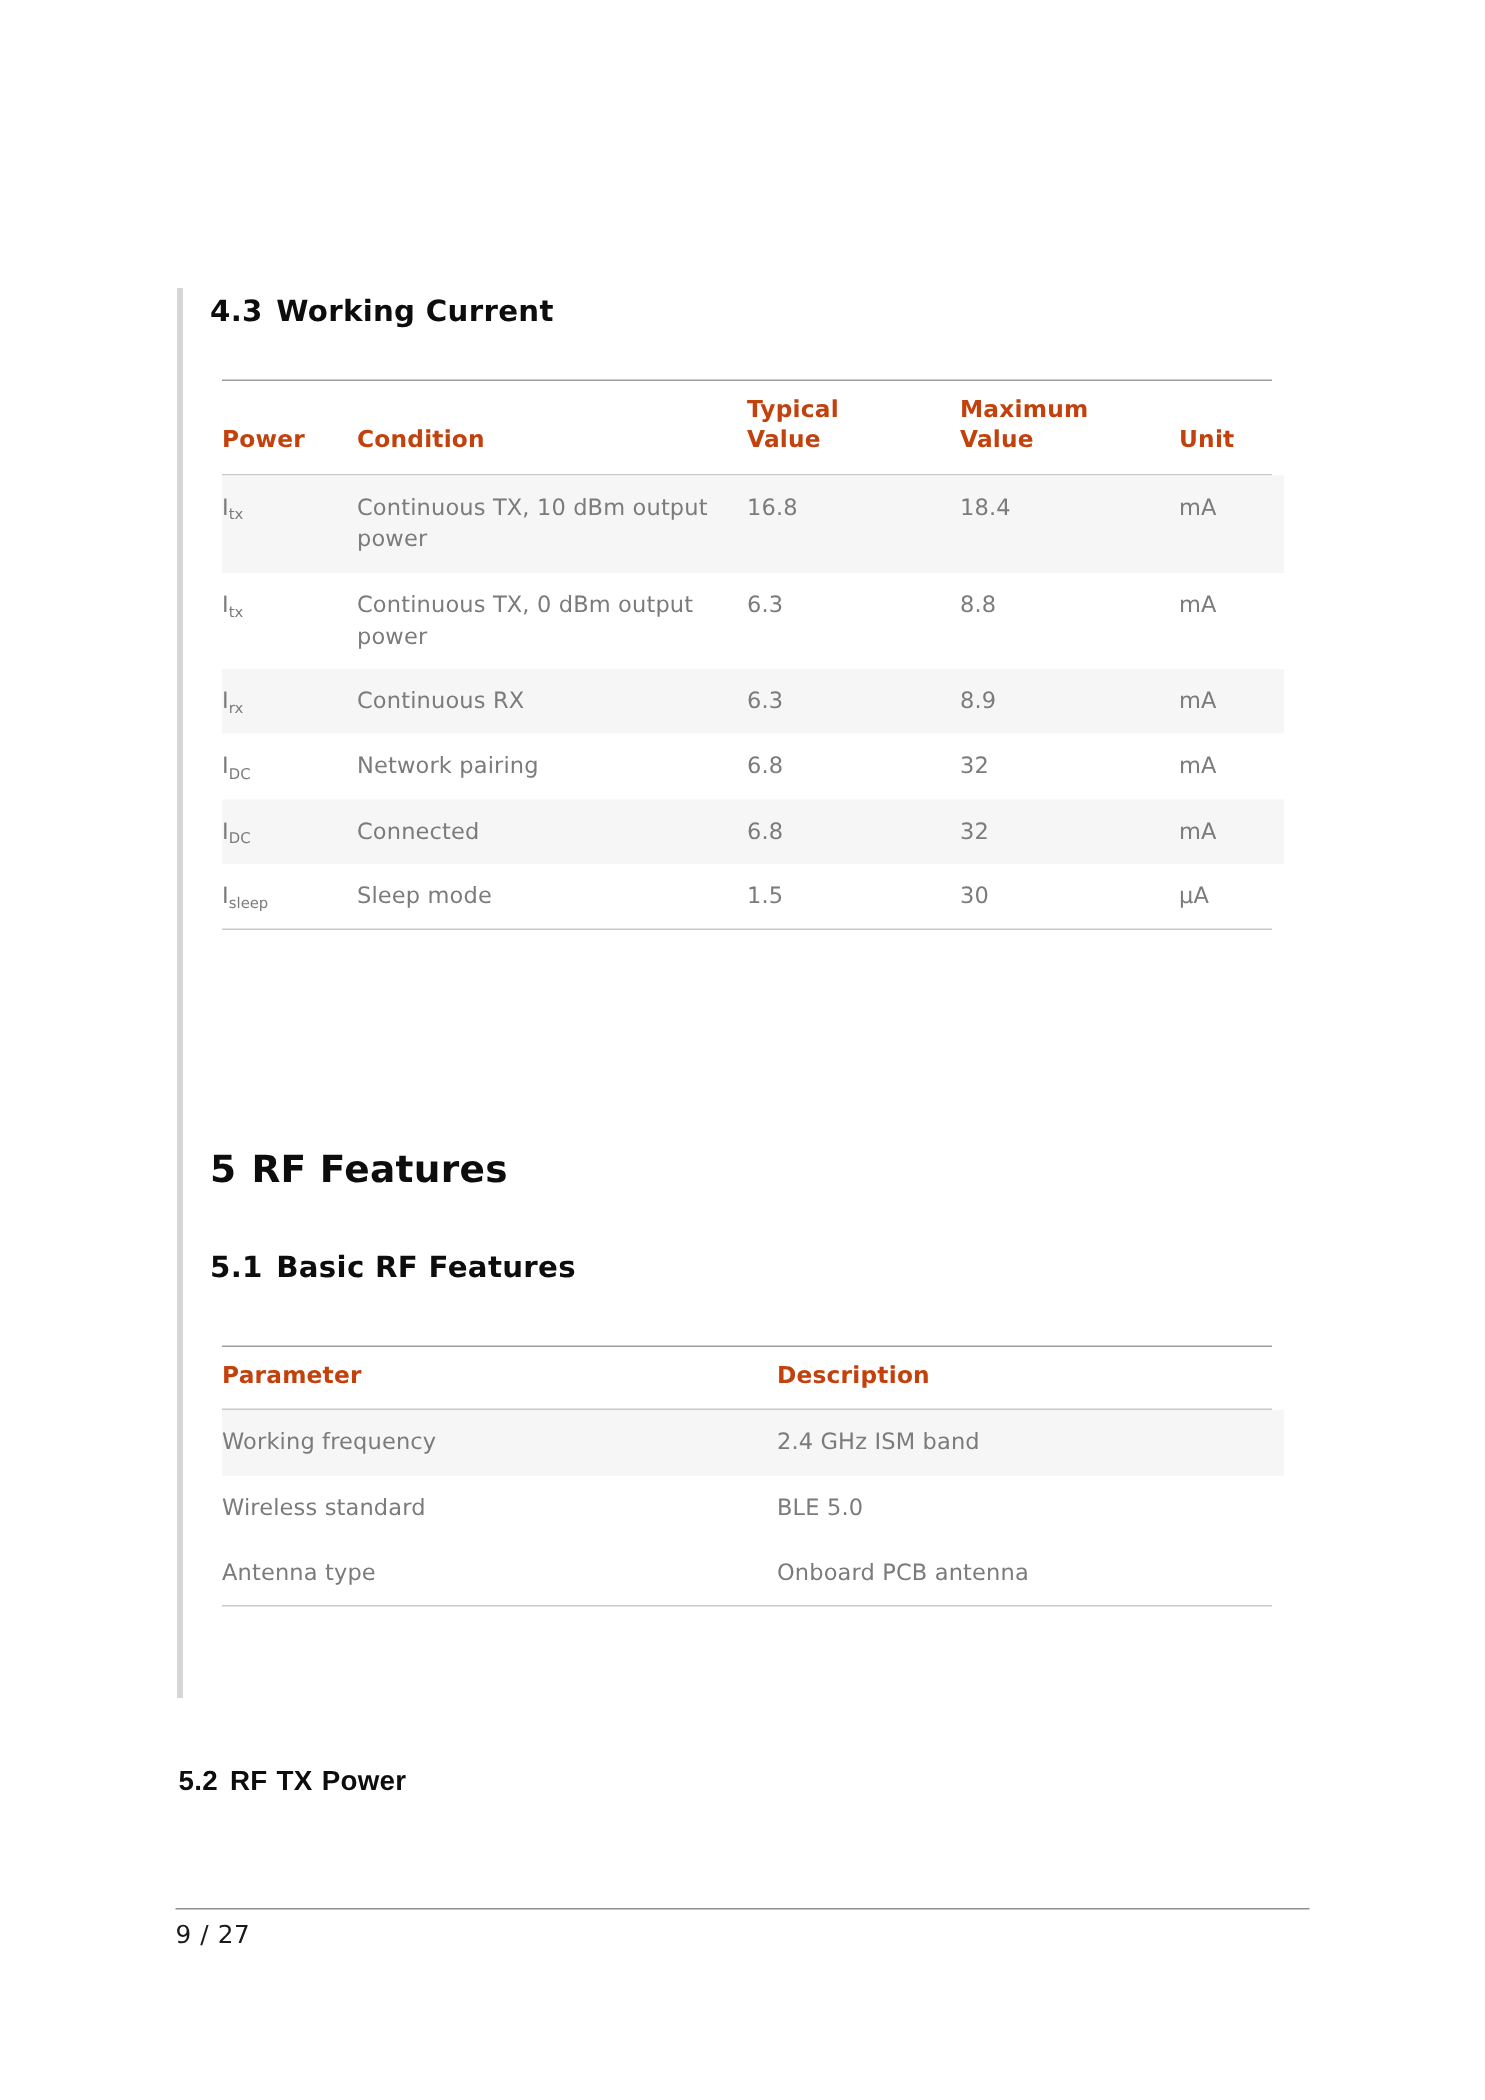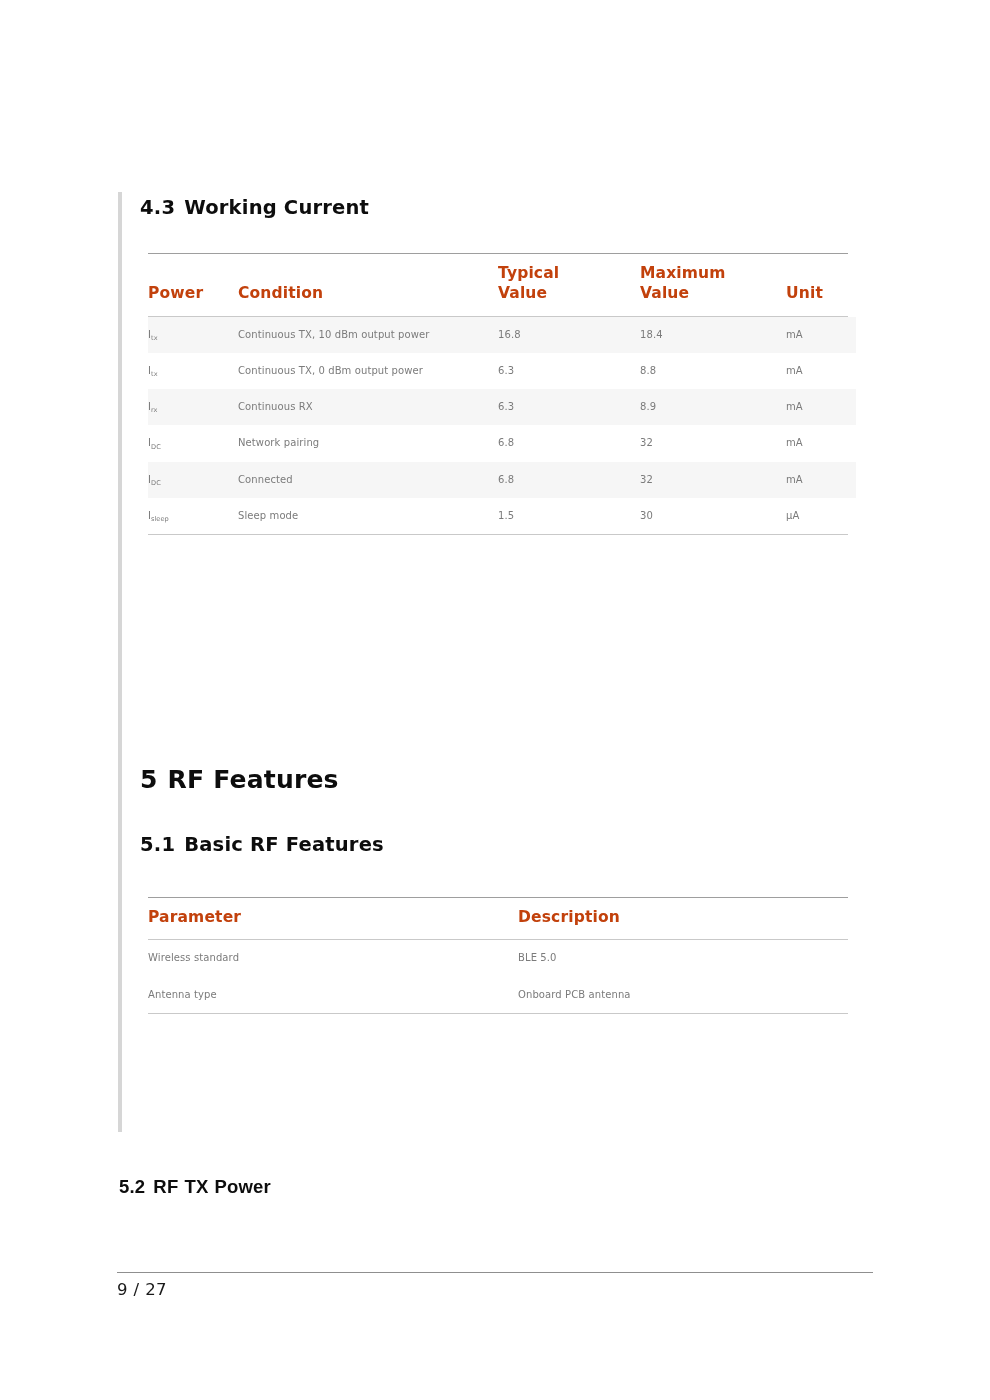--- a/index.html
+++ b/index.html
@@ -166,21 +166,21 @@
     text-align: left;
     font-weight: 700;
     font-size: 15.5px;
     color: #c2410c;
     padding: 9px 0 12px 0;
     vertical-align: bottom;
     line-height: 1.32;
     letter-spacing: 0.15px;
   }
   table.doc-table tbody td {
-    font-size: 10px;
+    font-size: 15px;
     color: #7b7b7b;
     padding: 11px 0 11px 0;
     vertical-align: top;
     line-height: 1.42;
     letter-spacing: 0.1px;
   }
   table.doc-table tbody tr.striped td {
     background: #f6f6f6;
   }
   td.cell-pad-l, th.cell-pad-l { padding-left: 3px; }
@@ -344,20 +344,24 @@
         </tr>
       </thead>
     </table>
     <div class="rule-mid"></div>
     <table class="doc-table">
       <colgroup>
           <col class="c-param">
           <col class="c-desc">
         </colgroup>
       <tbody>
+        <tr class="striped">
+          <td class="cell-pad-l">Working frequency</td>
+          <td>2.4 GHz ISM band</td>
+        </tr>
         <tr>
           <td class="cell-pad-l">Wireless standard</td>
           <td>BLE 5.0</td>
         </tr>
         <tr>
           <td class="cell-pad-l">Antenna type</td>
           <td>Onboard PCB antenna</td>
         </tr>
       </tbody>
     </table>

